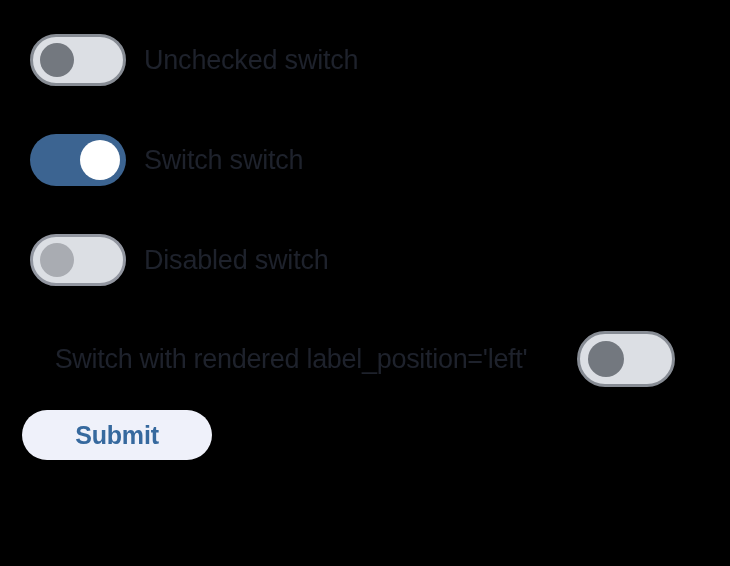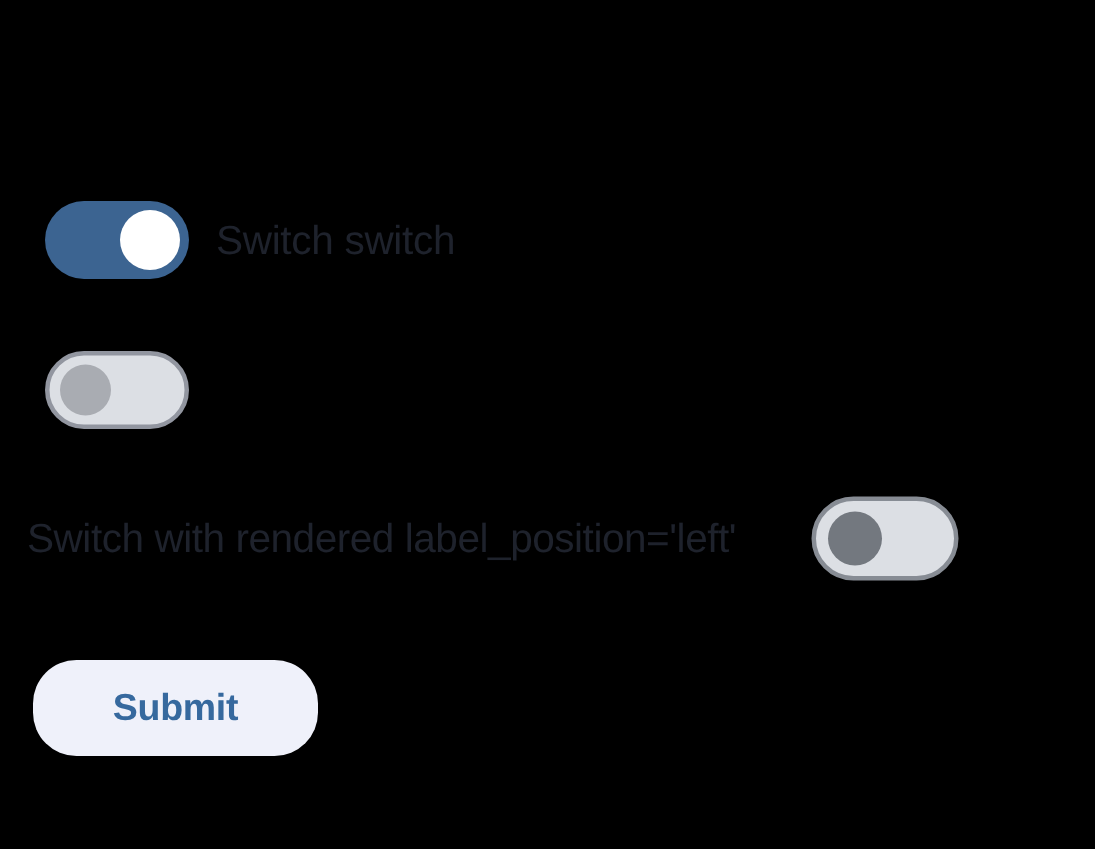--- a/index.html
+++ b/index.html
@@ -26,21 +26,21 @@
   .switch-row {
     position: absolute;
     left: 0;
     display: flex;
     align-items: center;
     height: 60px;
   }
   .row-1 { top: 30px;  left: 30px; }
   .row-2 { top: 130px; left: 30px; }
   .row-3 { top: 230px; left: 30px; }
-  .row-4 { top: 329px; left: 18px; width: 694px; justify-content: flex-start; gap: 36px; }
+  .row-4 { top: 329px; left: 18px; width: 694px; justify-content: center; gap: 36px; }
 
   
   .switch {
     position: relative;
     width: 96px;
     height: 52px;
     border-radius: 26px;
     box-sizing: border-box;
     flex: 0 0 auto;
     cursor: pointer;
@@ -120,52 +120,59 @@
     color: #1e222c;
     letter-spacing: -0.3px;
     white-space: nowrap;
     user-select: none;
   }
 
   
   .submit-button {
     position: absolute;
     left: 22px;
-    top: 440px;
+    top: 410px;
     width: 190px;
-    height: 64px;
+    height: 50px;
     border: none;
     border-radius: 29px;
     background: #eff1fa;
     color: #36699e;
     font-family: "Liberation Sans", "DejaVu Sans", sans-serif;
     font-size: 25px;
     font-weight: 700;
     letter-spacing: -0.2px;
     cursor: pointer;
     padding: 0;
   }
 </style>
 </head>
 <body>
 
 <div class="stage">
 
+  <div class="switch-row row-1">
+    <div class="switch off" role="switch" aria-checked="false">
+      <span class="thumb"></span>
+    </div>
+    <span class="switch-label">Unchecked switch</span>
+  </div>
 
   <div class="switch-row row-2">
     <div class="switch on" role="switch" aria-checked="true">
       <span class="thumb"></span>
     </div>
     <span class="switch-label">Switch switch</span>
   </div>
 
   <div class="switch-row row-3">
     <div class="switch disabled" role="switch" aria-checked="false" aria-disabled="true">
       <span class="thumb"></span>
     </div>
+    <span class="switch-label">Disabled switch</span>
   </div>
 
   <div class="switch-row row-4">
     <span class="switch-label-left">Switch with rendered label_position='left'</span>
     <div class="switch off right-side" role="switch" aria-checked="false">
       <span class="thumb"></span>
     </div>
   </div>
 
   <button class="submit-button">Submit</button>

